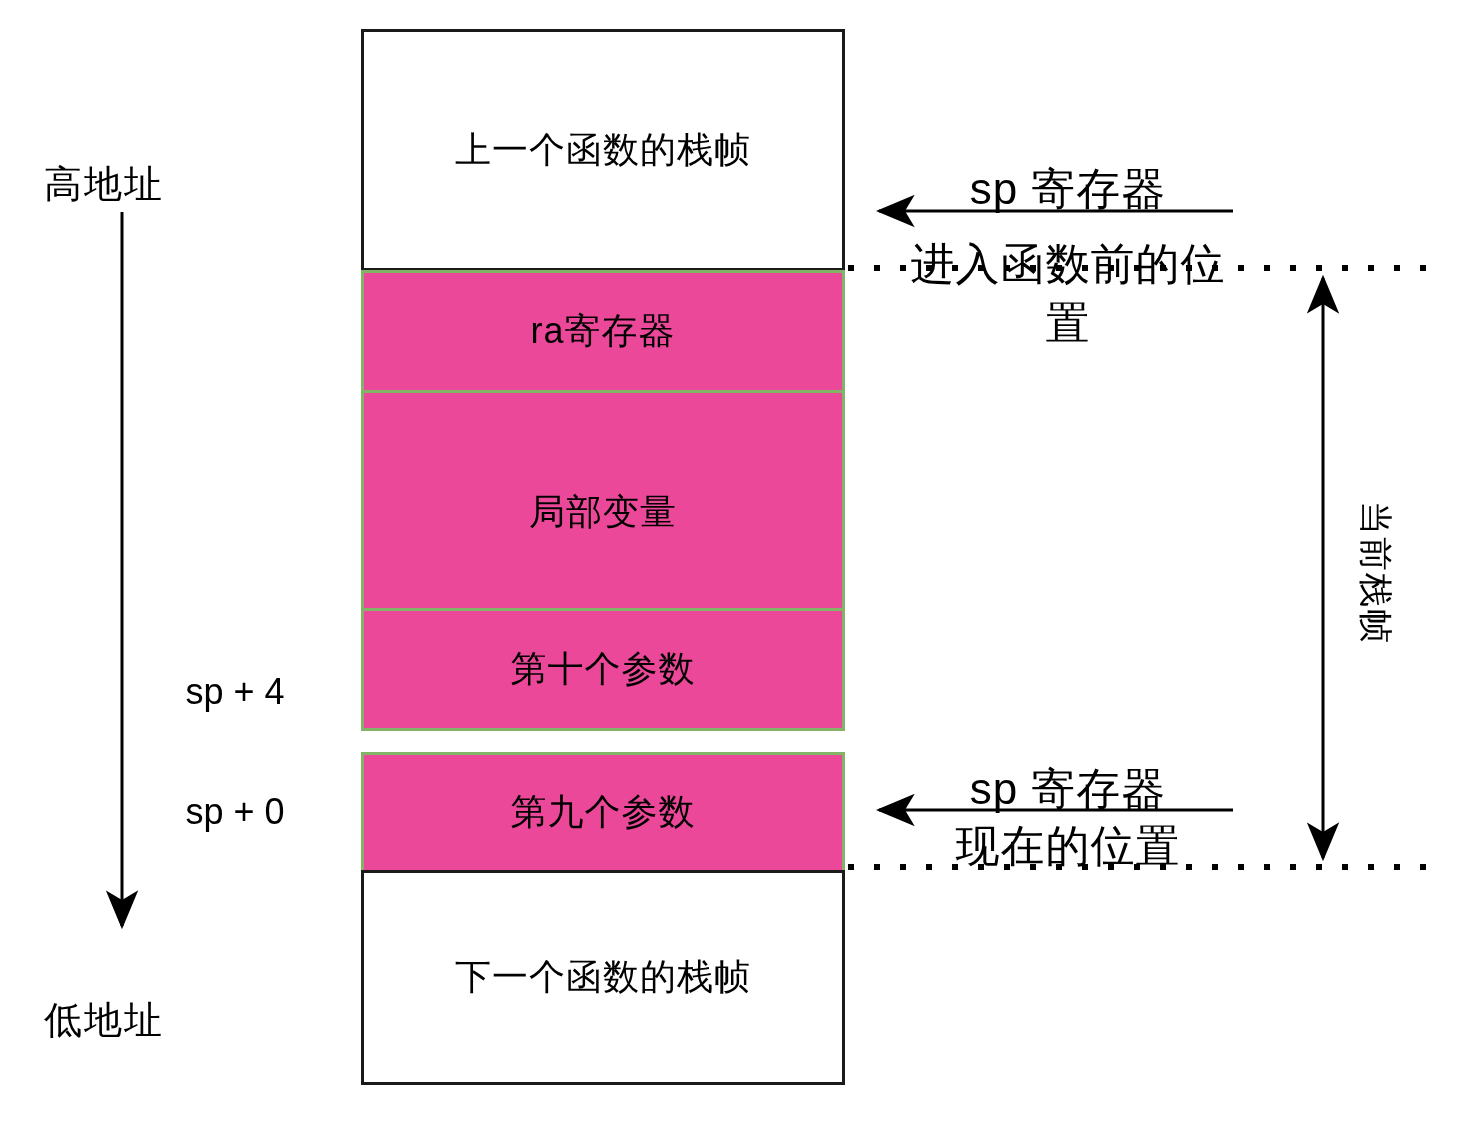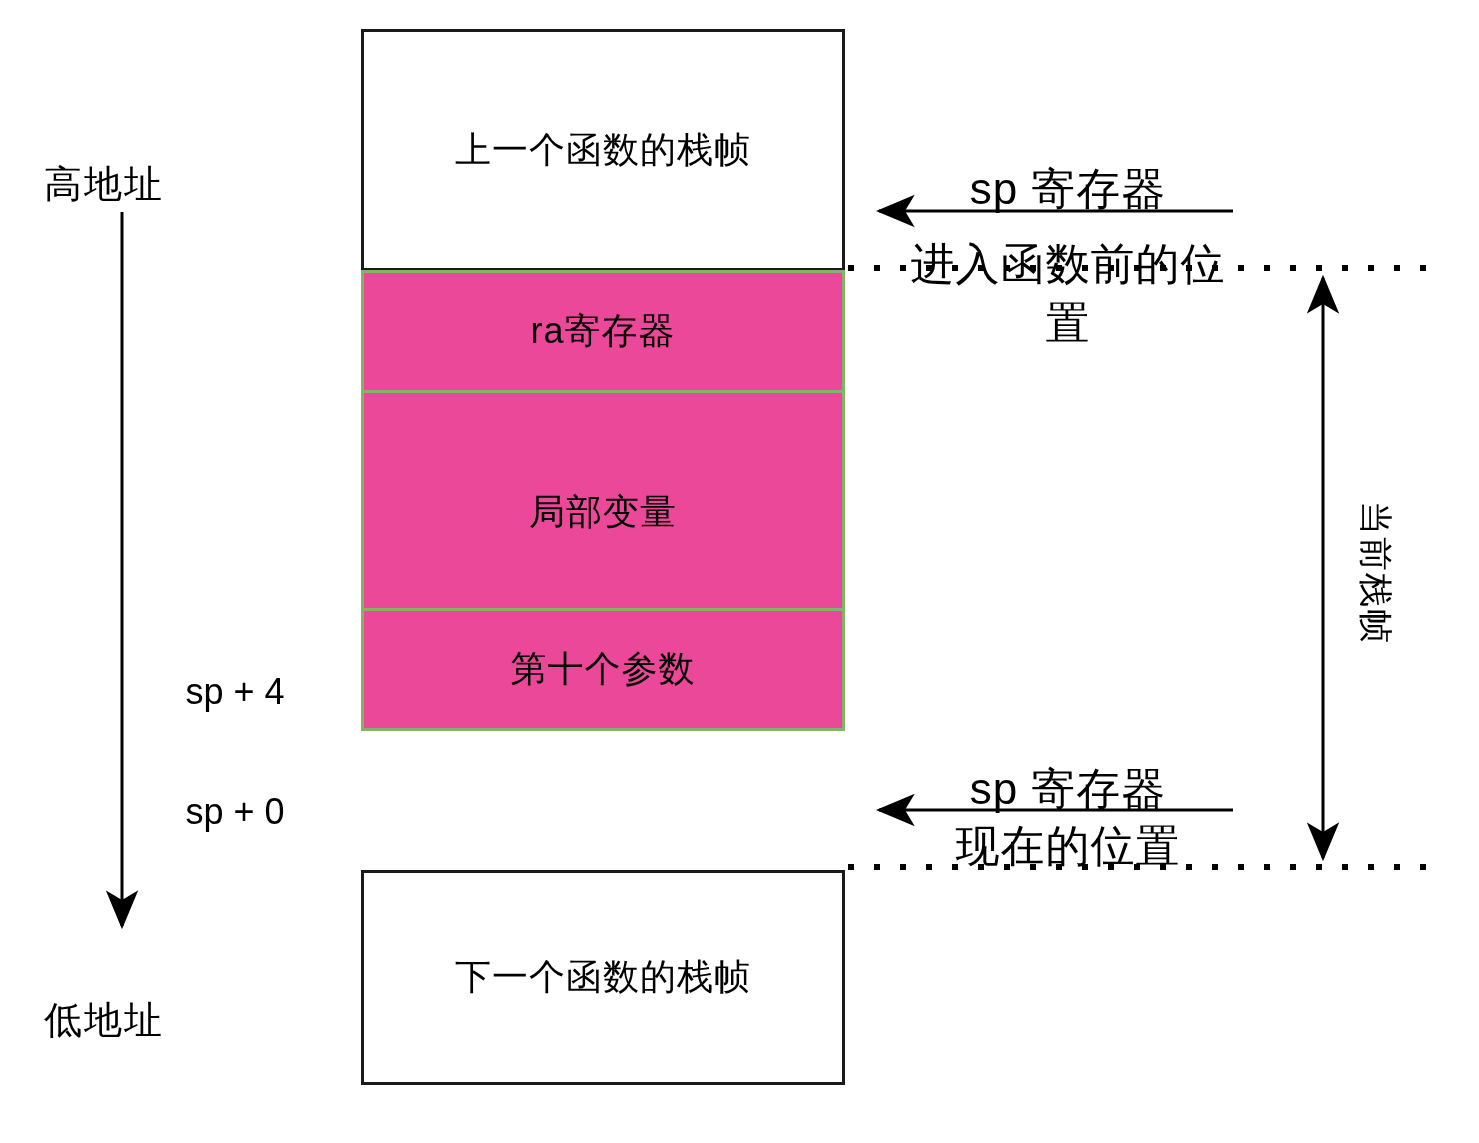--- a/index.html
+++ b/index.html
@@ -111,20 +111,23 @@
   </div>
   <div id="cell-ra" class="cell green">
     <span>ra寄存器</span>
   </div>
   <div id="cell-locals" class="cell green">
     <span>局部变量</span>
   </div>
   <div id="cell-arg10" class="cell green">
     <span>第十个参数</span>
   </div>
+  <div id="cell-arg9" class="cell green">
+    <span>第九个参数</span>
+  </div>
   <div id="cell-next-frame" class="cell white">
     <span>下一个函数的栈帧</span>
   </div>
 
   <div id="label-high-addr" class="addr-label">高地址</div>
   <div id="label-low-addr" class="addr-label">低地址</div>
 
   <div id="label-sp4" class="offset-label">sp + 4</div>
   <div id="label-sp0" class="offset-label">sp + 0</div>
 

